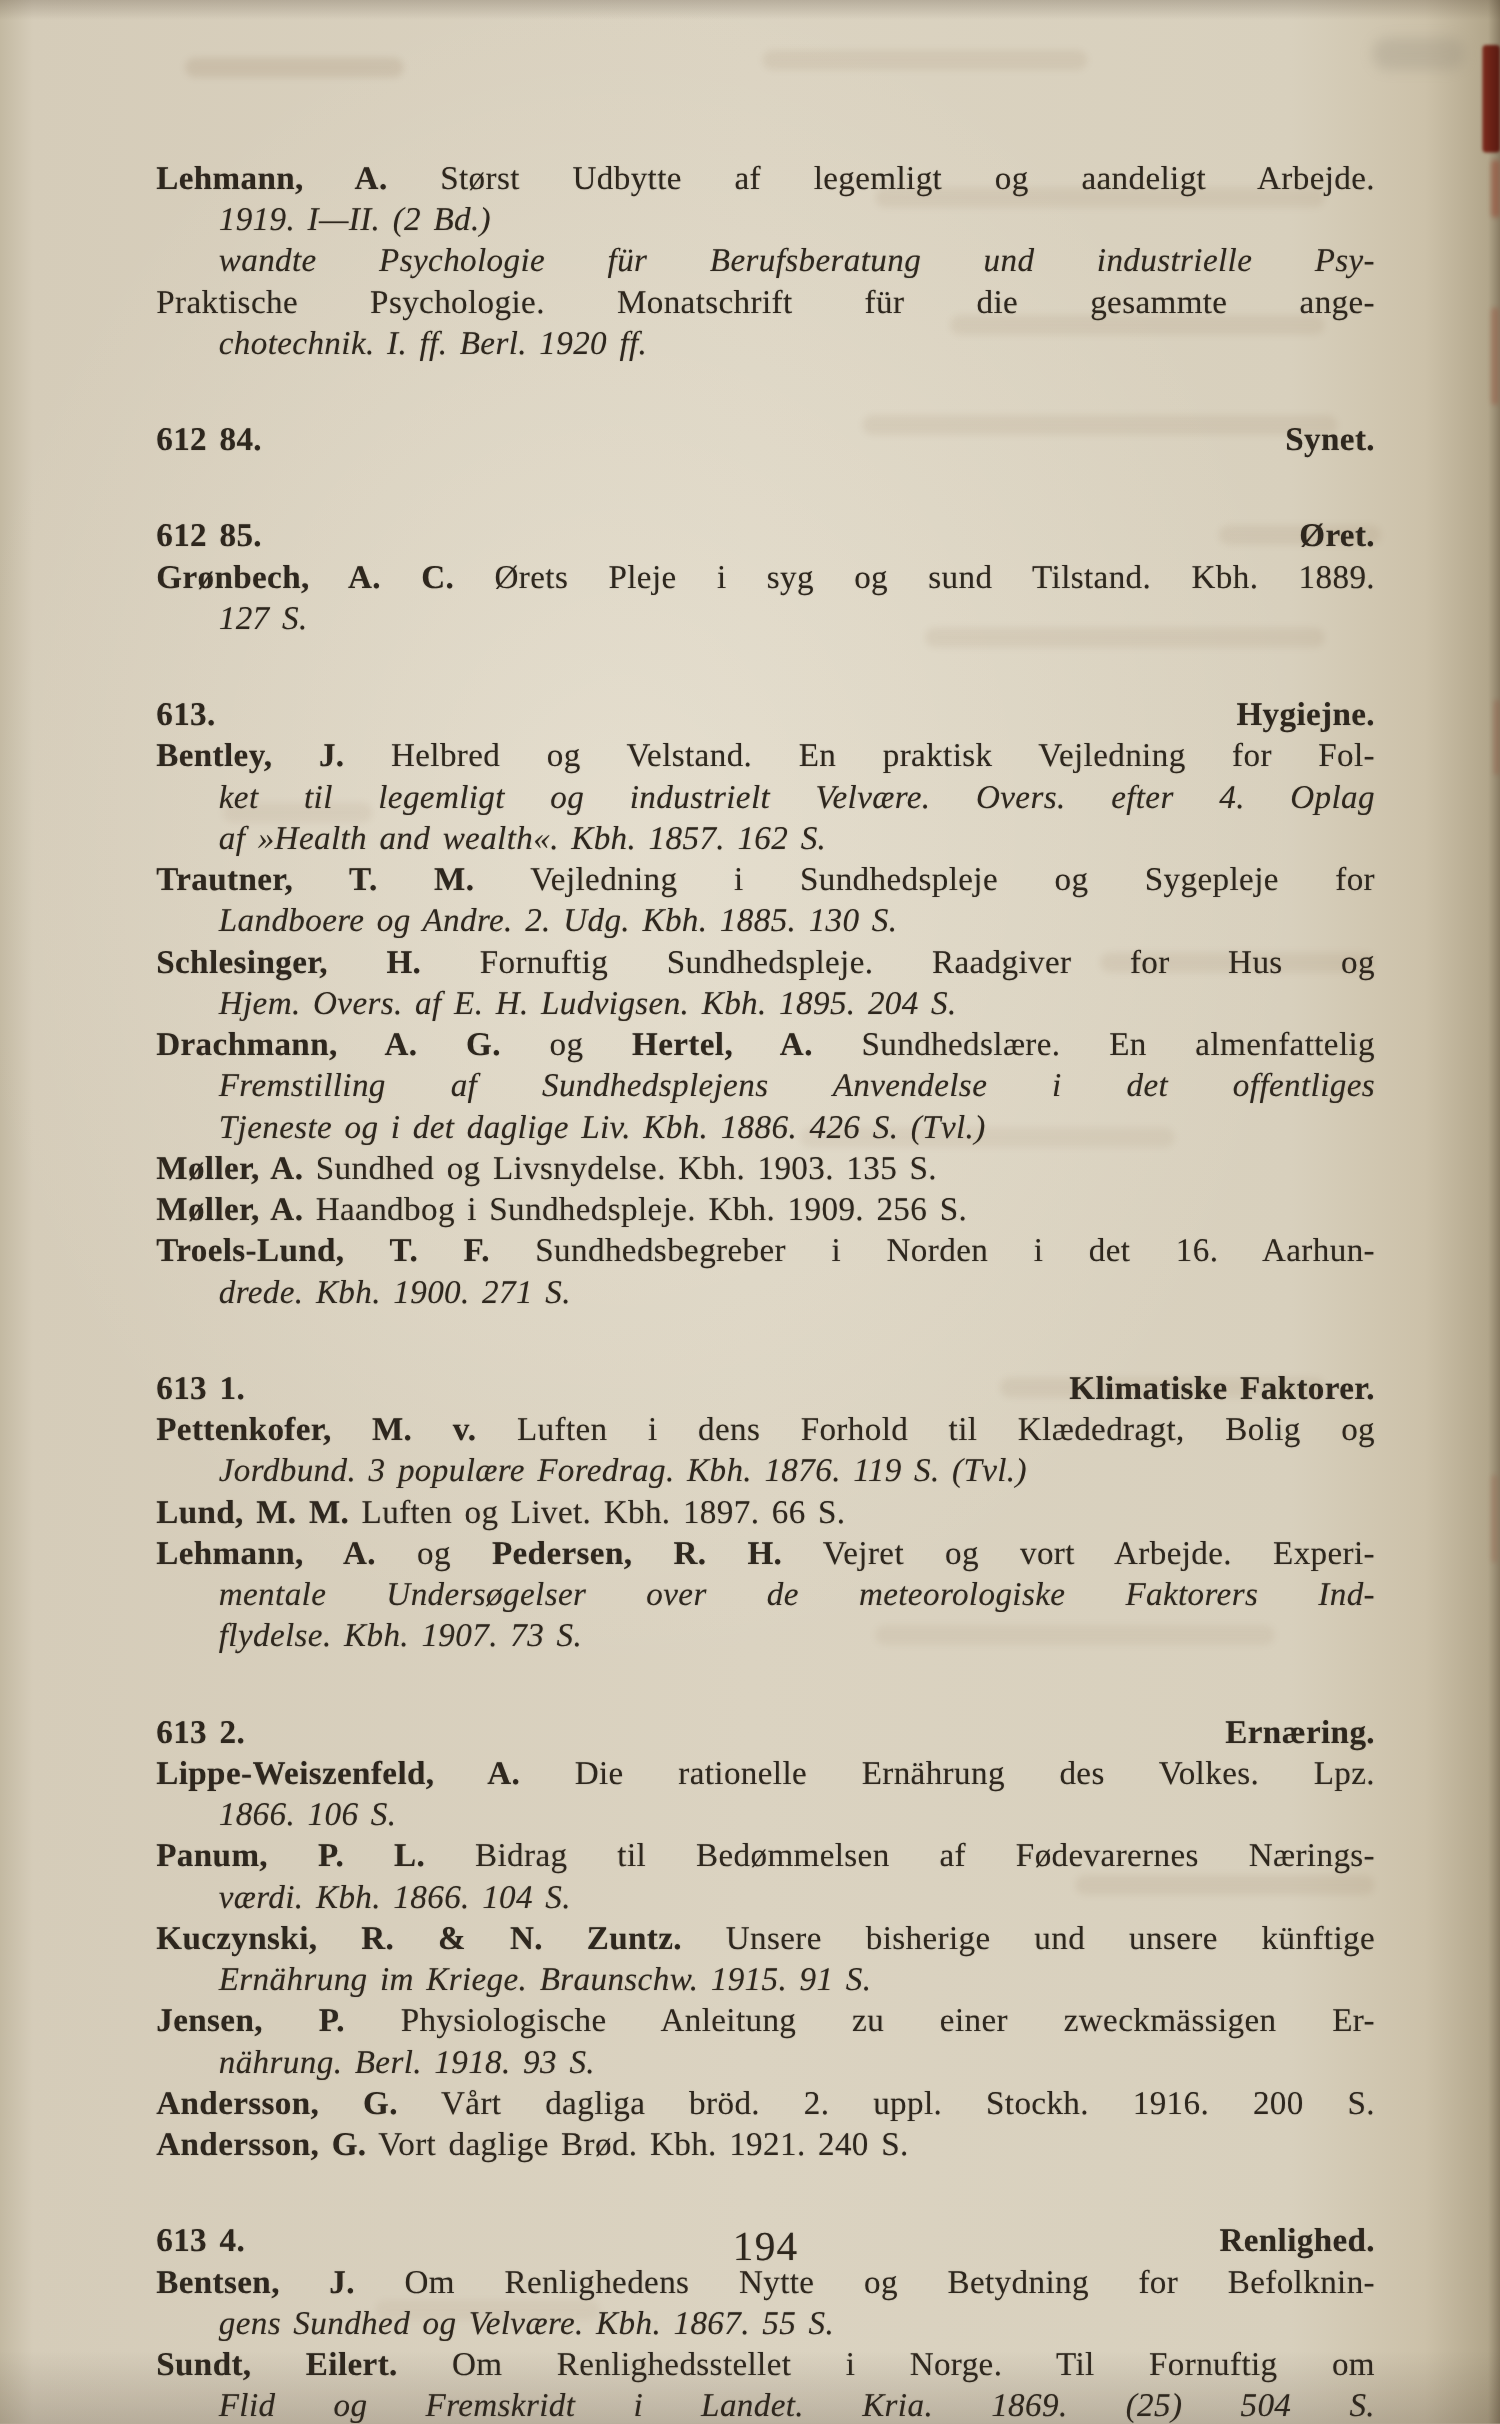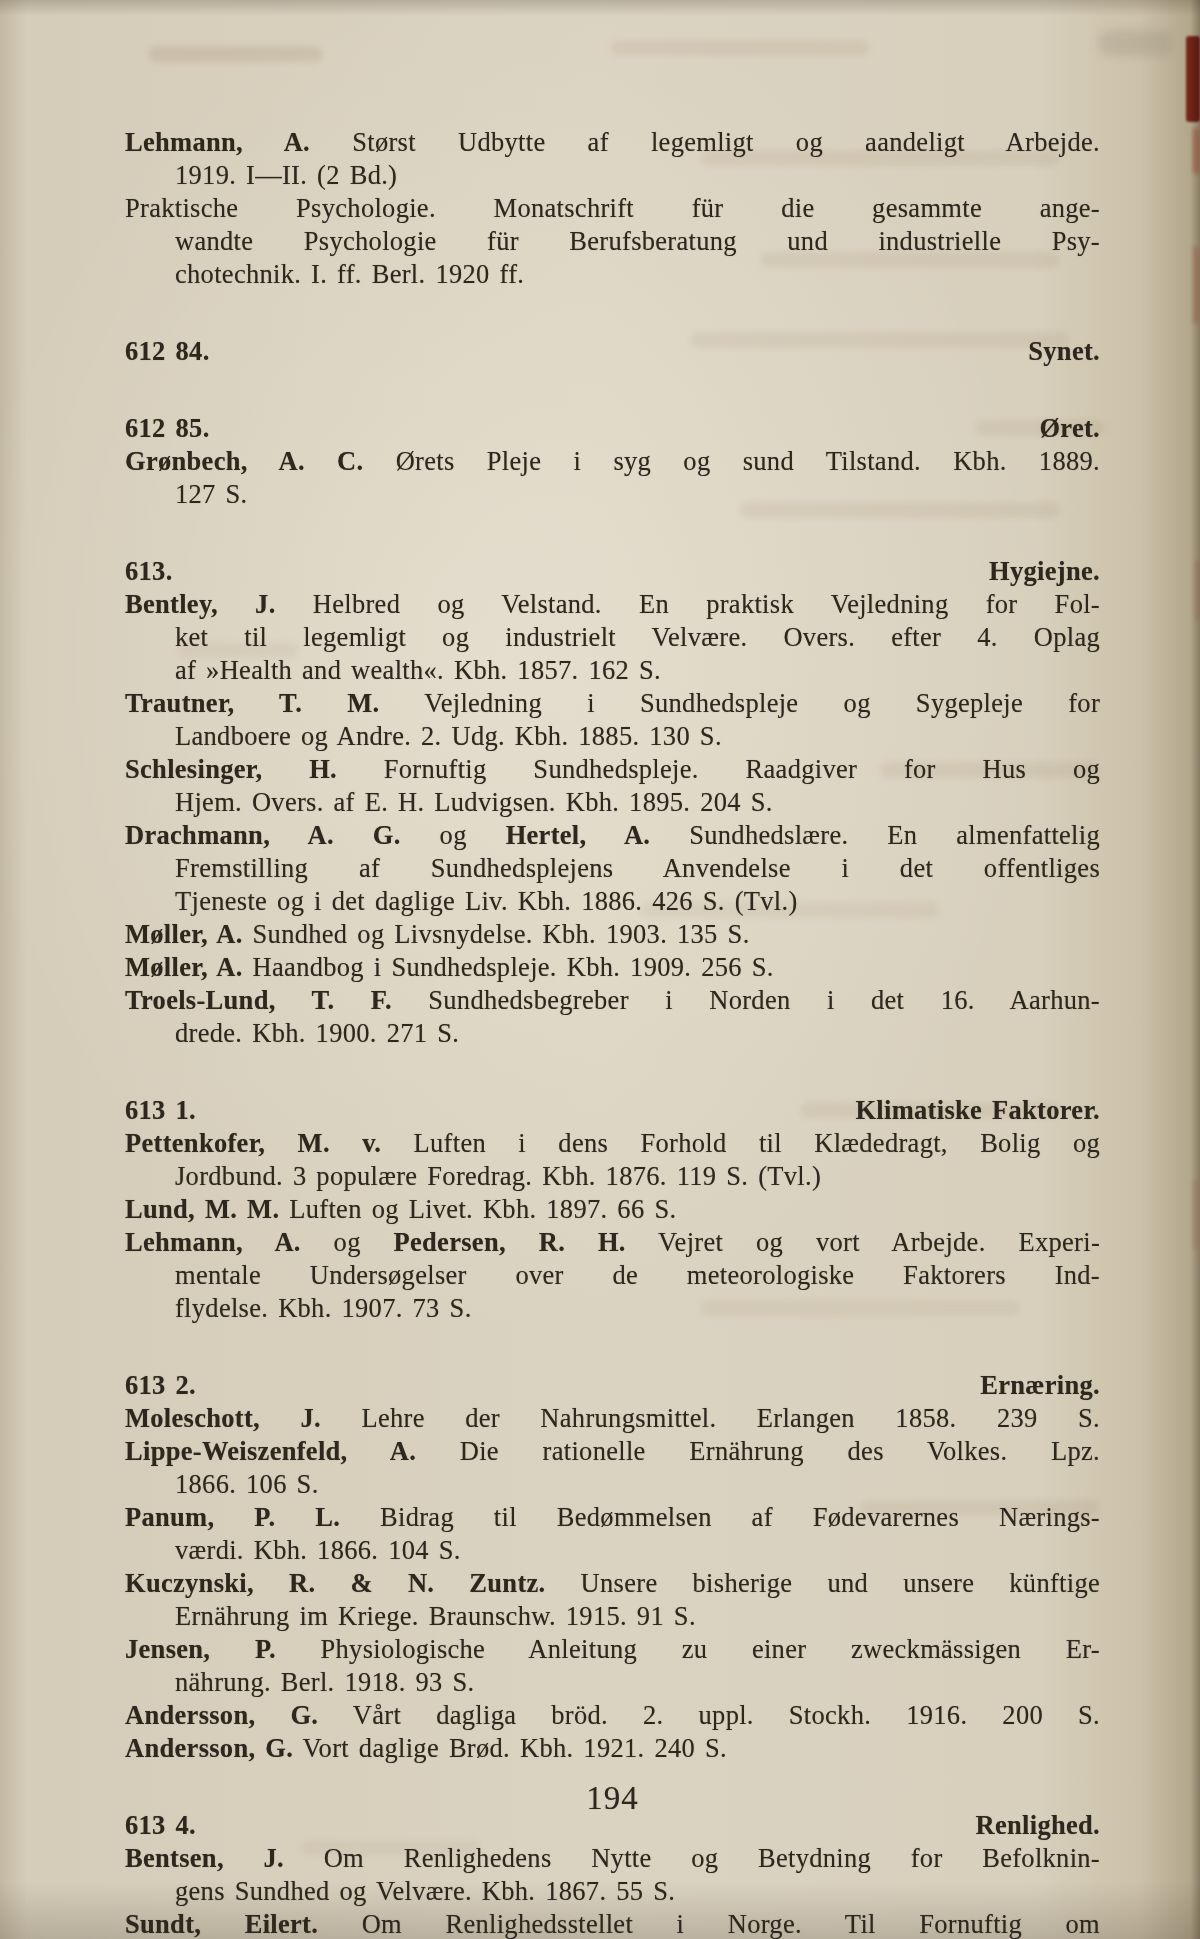--- a/index.html
+++ b/index.html
@@ -28,21 +28,21 @@
     left: 125px; top: 126px; width: 975px;
     font-size: 26.5px;
     line-height: 33px;
     letter-spacing: 0.3px;
     word-spacing: 3px;
     text-shadow: 0 0 1px rgba(46,39,30,0.38);
   }
   .entry { margin: 0; }
   .line { text-align: left; }
   .line.just { text-align: justify; text-align-last: justify; }
-  .line.cont { padding-left: 50px; }
+  .line.cont { padding-left: 50px; font-style: italic; }
   .b { font-weight: 700; }
   .section-row {
     display: flex;
     justify-content: space-between;
     font-weight: 700;
     margin-top: 44px;
   }
   .page-number {
     position: absolute;
     left: 125px; top: 1780px; width: 975px;
@@ -118,22 +118,22 @@
   <div class="artifact smear s3"></div>
   <div class="artifact smear s4"></div>
   <div class="artifact gray-smudge"></div>
 
   <div class="text-block">
       <div class="entry">
         <div class="line just"><span class="b">Lehmann, A.</span><span> Størst Udbytte af legemligt og aandeligt Arbejde.</span></div>
         <div class="line cont"><span>1919. I—II. (2 Bd.)</span></div>
       </div>
       <div class="entry">
+        <div class="line cont just"><span>wandte Psychologie für Berufsberatung und industrielle Psy-</span></div>
         <div class="line just"><span>Praktische Psychologie. Monatschrift für die gesammte ange-</span></div>
-        <div class="line cont just"><span>wandte Psychologie für Berufsberatung und industrielle Psy-</span></div>
         <div class="line cont"><span>chotechnik. I. ff. Berl. 1920 ff.</span></div>
       </div>
       <div class="section-row">
         <span>612 84.</span>
         <span>Synet.</span>
       </div>
       <div class="section-row">
         <span>612 85.</span>
         <span>Øret.</span>
       </div>
@@ -187,23 +187,20 @@
       <div class="entry">
         <div class="line just"><span class="b">Lehmann, A.</span><span> og </span><span class="b">Pedersen, R. H.</span><span> Vejret og vort Arbejde. Experi-</span></div>
         <div class="line cont just"><span>mentale Undersøgelser over de meteorologiske Faktorers Ind-</span></div>
         <div class="line cont"><span>flydelse. Kbh. 1907. 73 S.</span></div>
       </div>
       <div class="section-row">
         <span>613 2.</span>
         <span>Ernæring.</span>
       </div>
       <div class="entry">
-        <div class="line just"><span class="b">Moleschott, J.</span><span> Lehre der Nahrungsmittel. Erlangen 1858. 239 S.</span></div>
-      </div>
-      <div class="entry">
         <div class="line just"><span class="b">Lippe-Weiszenfeld, A.</span><span> Die rationelle Ernährung des Volkes. Lpz.</span></div>
         <div class="line cont"><span>1866. 106 S.</span></div>
       </div>
       <div class="entry">
         <div class="line just"><span class="b">Panum, P. L.</span><span> Bidrag til Bedømmelsen af Fødevarernes Nærings-</span></div>
         <div class="line cont"><span>værdi. Kbh. 1866. 104 S.</span></div>
       </div>
       <div class="entry">
         <div class="line just"><span class="b">Kuczynski, R. &amp; N. Zuntz.</span><span> Unsere bisherige und unsere künftige</span></div>
         <div class="line cont"><span>Ernährung im Kriege. Braunschw. 1915. 91 S.</span></div>

